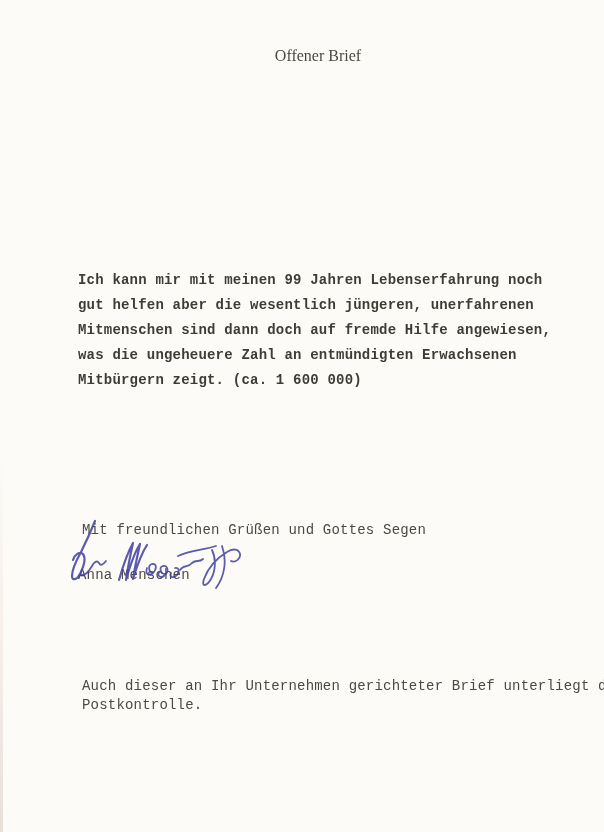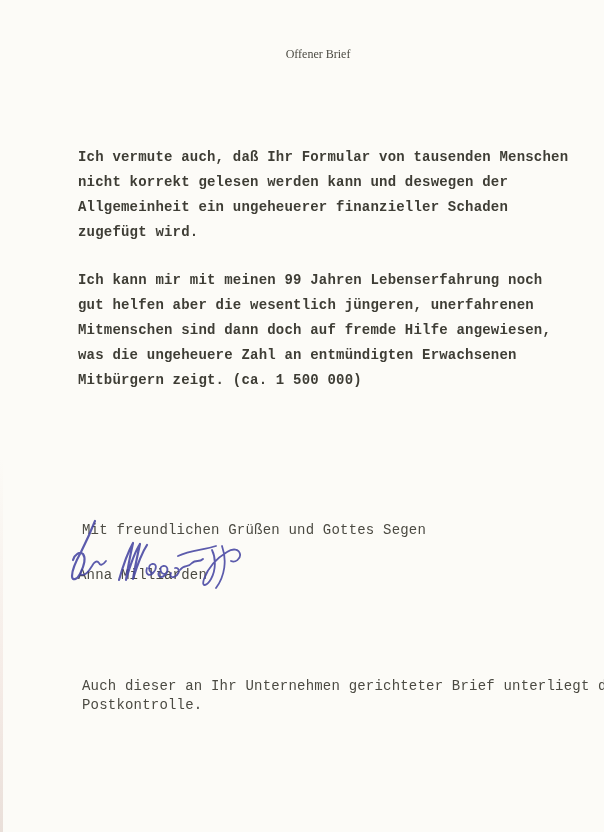--- a/index.html
+++ b/index.html
@@ -28,21 +28,21 @@
       rgba(168,124,112,0.22) 100%);
     pointer-events: none;
   }
   .doc-title {
     position: absolute;
     left: 78px;
     top: 47px;
     width: 480px;
     text-align: center;
     font-family: "Liberation Serif", "DejaVu Serif", serif;
-    font-size: 12px;
+    font-size: 16px;
     color: var(--light-ink, #4b4a42);
     white-space: pre;
   }
   .para {
     position: absolute;
     left: 78px;
     margin: 0;
     font-size: 14px;
     font-weight: bold;
     line-height: 25px;
@@ -104,35 +104,31 @@
 </head>
 <body>
 
 <div class="page">
 
   <div class="scan-edge"></div>
 
   <div class="doc-title">Offener Brief</div>
 
 
-  <p class="para para-2">Ich vermute auch, daß Ihr Formular von tausenden Menschen
-nicht korrekt gelesen werden kann und deswegen der
-Allgemeinheit ein ungeheuerer finanzieller Schaden
-zugefügt wird.</p>
 
   <p class="para para-3">Ich kann mir mit meinen 99 Jahren Lebenserfahrung noch
 gut helfen aber die wesentlich jüngeren, unerfahrenen
 Mitmenschen sind dann doch auf fremde Hilfe angewiesen,
 was die ungeheuere Zahl an entmündigten Erwachsenen
-Mitbürgern zeigt. (ca. 1 500 000)</p>
+Mitbürgern zeigt. (ca. 1 600 000)</p>
 
 
   <p class="closing">Mit freundlichen Grüßen und Gottes Segen</p>
 
-  <p class="signer-name">Anna Milliarden</p>
+  <p class="signer-name">Anna Menschen</p>
 
   <div class="signature">
     <svg viewBox="0 0 195 75" xmlns="http://www.w3.org/2000/svg" fill="none" stroke="currentColor" stroke-linecap="round" stroke-linejoin="round">
 
       <path stroke-width="2.2" d="M33,3 C29,13 24,24 19,34 C14,43 10,52 10,58 C10,63 15,62 18,56 C22,48 24,40 21,36 C18,33 13,36 11,42"></path>
       <path stroke-width="1.8" d="M18,56 C23,59 27,53 30,48 C32,44 35,42 37,45 C38,48 41,47 44,43"></path>
 
       <path stroke-width="2.2" d="M57,62 C61,48 67,32 71,25 C69,34 66,48 64,62 C68,48 74,32 78,26 C76,35 73,48 71,61 C75,48 81,33 85,27"></path>
 
       <path stroke-width="1.8" d="M85,50 C83,56 87,59 91,55 C95,51 95,45 90,46 C86,47 86,54 91,55 M97,54 C95,58 99,61 103,57 C107,53 106,47 101,48 C97,49 98,56 103,56 M109,55 C107,59 111,61 115,57 C118,54 117,49 113,50"></path>

